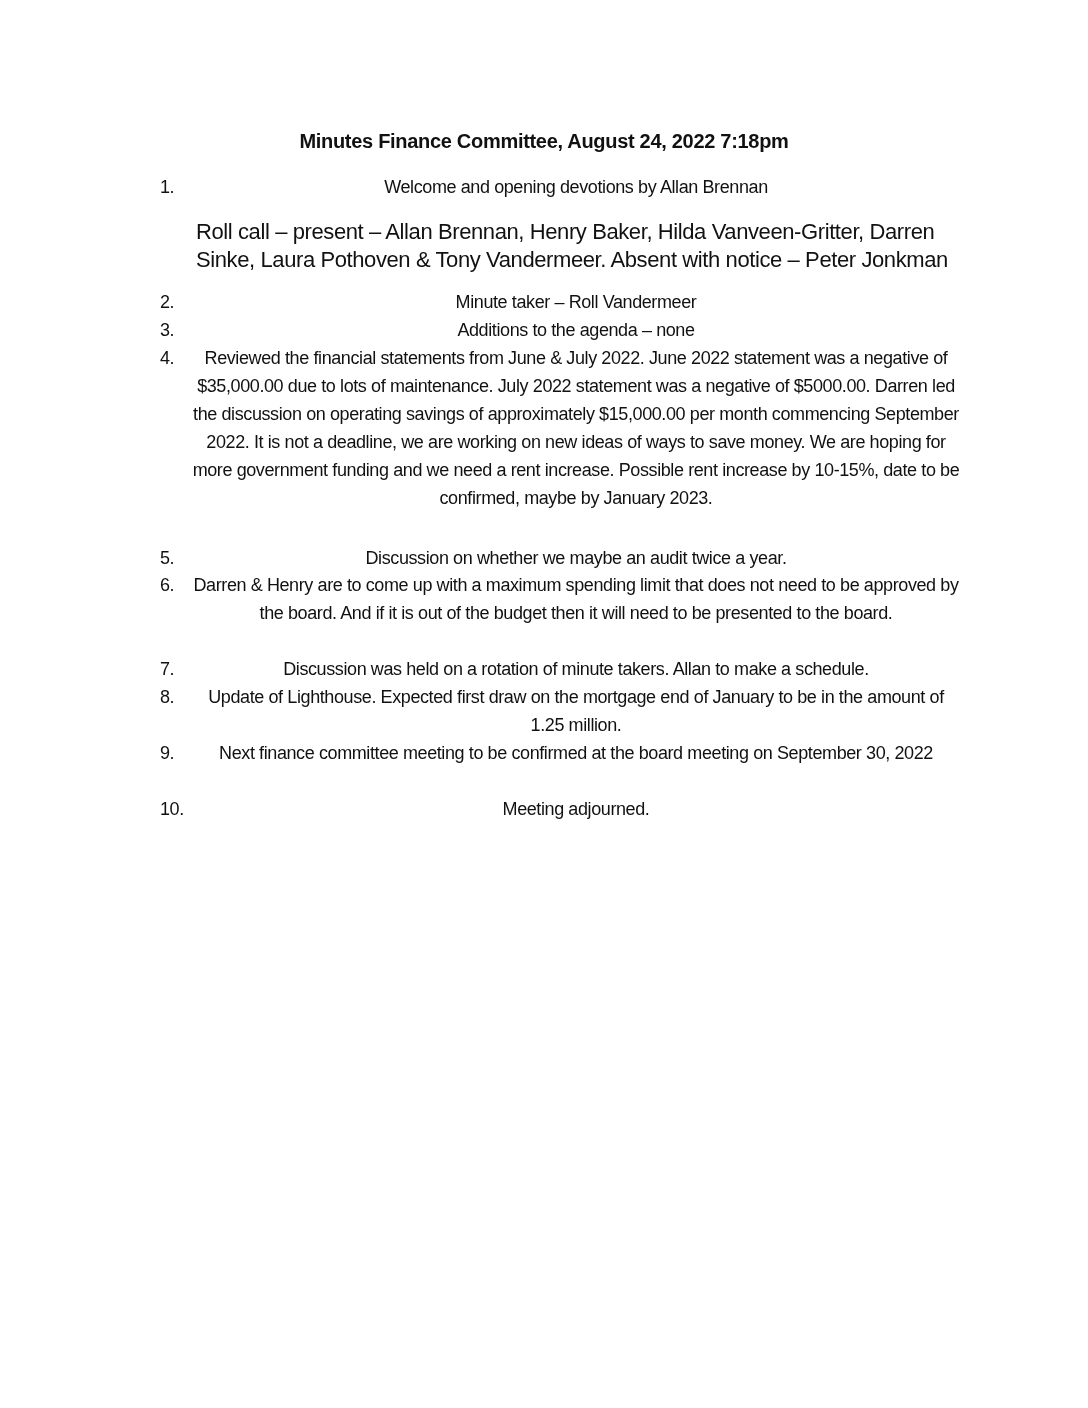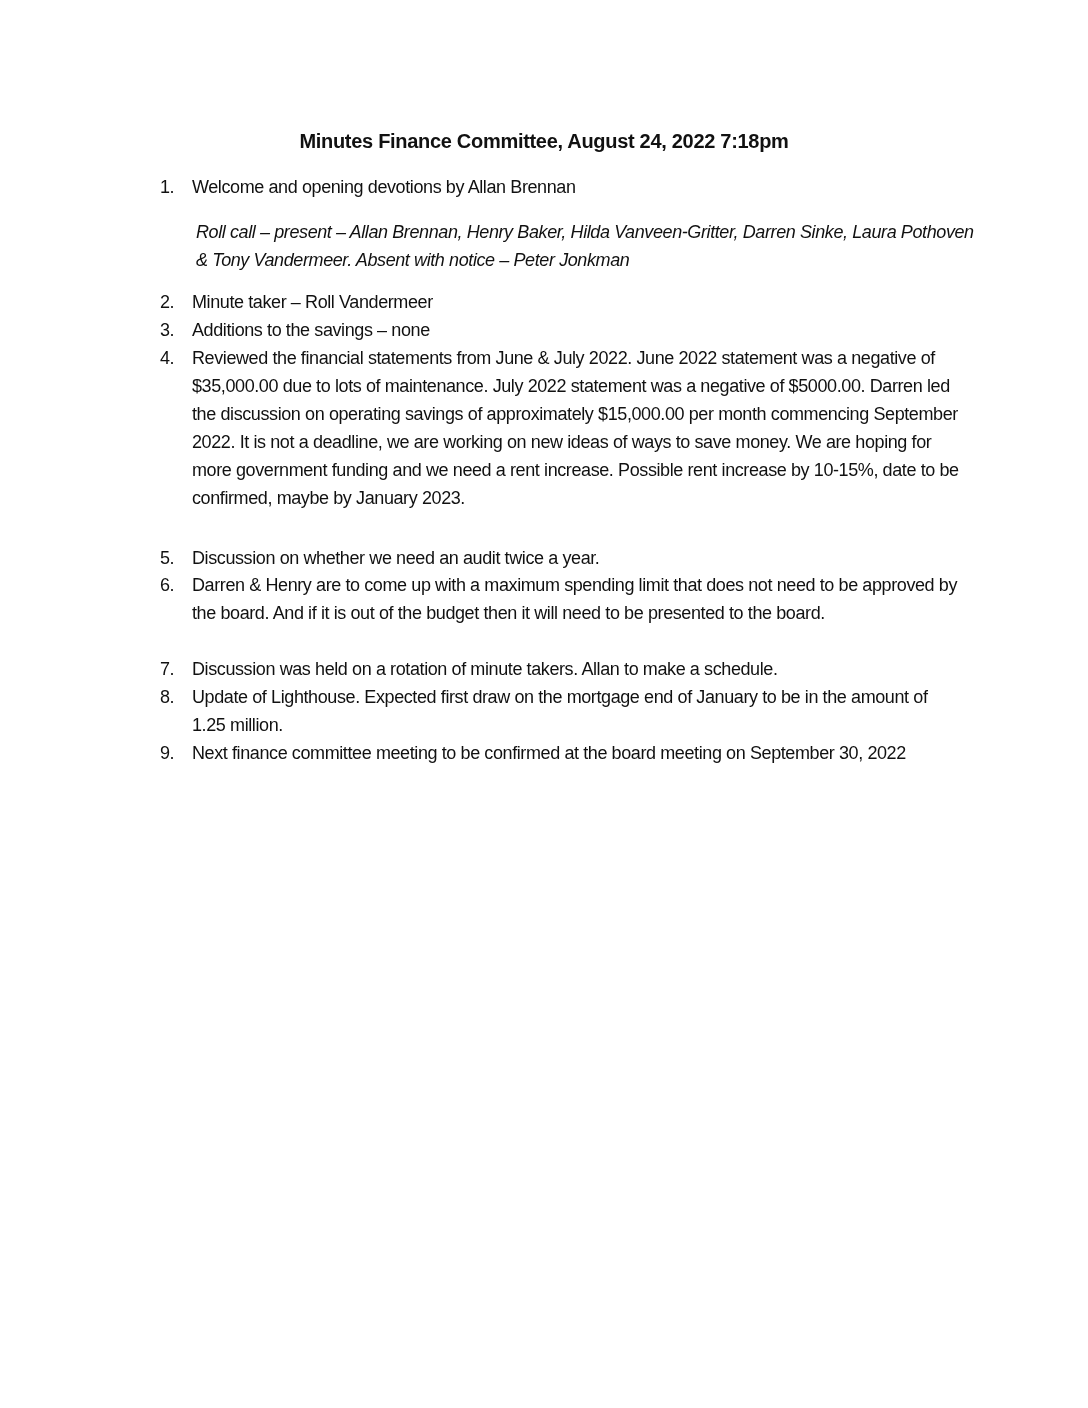--- a/index.html
+++ b/index.html
@@ -3,61 +3,65 @@
   <meta charset="utf-8">
   <style>
     html, body { margin: 0; padding: 0; background: #ffffff; }
     body { width: 1088px; height: 1408px; position: relative; overflow: hidden;
       font-family: "Liberation Sans", sans-serif; color: #111; }
     .page { position: absolute; left: 0; top: 0; width: 1088px; height: 1260px; background: #fff; }
     .title { position: absolute; left: 0; width: 1088px; top: 130px; text-align: center;
       font-weight: bold; font-size: 20px; letter-spacing: -0.3px; }
     .item { position: absolute; left: 160px; width: 800px; font-size: 18px; line-height: 28px; letter-spacing: -0.4px; }
     .num { position: absolute; left: 0; top: 0; width: 32px; }
-    .txt { display: block; margin-left: 32px; }
-    .sub { position: absolute; left: 196px; width: 780px; font-size: 18px; line-height: 28px; letter-spacing: -0.4px; font-style: italic; }
+    .txt { display: block; margin-left: 32px; text-align: center; }
+    .sub { position: absolute; left: 196px; width: 780px; font-size: 22px; line-height: 28px; letter-spacing: -0.4px; }
   </style>
 </head>
 <body>
 
 <div class="page">
   <div class="title">Minutes Finance Committee, August 24, 2022 7:18pm</div>
 
   <div class="item" style="top:173px">
     <span class="num">1.</span>
     <span class="txt">Welcome and opening devotions by Allan Brennan</span>
   </div>
 
   <div class="sub" style="top:218px">Roll call – present – Allan Brennan, Henry Baker, Hilda Vanveen-Gritter, Darren Sinke, Laura Pothoven &amp; Tony Vandermeer.  Absent with notice – Peter Jonkman</div>
 
   <div class="item" style="top:288px">
     <span class="num">2.</span>
     <span class="txt">Minute taker – Roll Vandermeer</span>
   </div>
   <div class="item" style="top:316px">
     <span class="num">3.</span>
-    <span class="txt">Additions to the savings – none</span>
+    <span class="txt">Additions to the agenda – none</span>
   </div>
   <div class="item" style="top:344px">
     <span class="num">4.</span>
     <span class="txt">Reviewed the financial statements from June &amp; July 2022.  June 2022 statement was a negative of $35,000.00 due to lots of maintenance.  July 2022 statement was a negative of $5000.00.  Darren led the discussion on operating savings of approximately $15,000.00 per month commencing September 2022. It is not a deadline, we are working on new ideas of ways to save money.  We are hoping for more government funding and we need a rent increase.  Possible rent increase by 10-15%, date to be confirmed, maybe by January 2023.</span>
   </div>
   <div class="item" style="top:544px">
     <span class="num">5.</span>
-    <span class="txt">Discussion on whether we need an audit twice a year.</span>
+    <span class="txt">Discussion on whether we maybe an audit twice a year.</span>
   </div>
   <div class="item" style="top:571px">
     <span class="num">6.</span>
     <span class="txt">Darren &amp; Henry are to come up with a maximum spending limit that does not need to be approved by the board.  And if it is out of the budget then it will need to be presented to the board.</span>
   </div>
   <div class="item" style="top:655px">
     <span class="num">7.</span>
     <span class="txt">Discussion was held on a rotation of minute takers.  Allan to make a schedule.</span>
   </div>
   <div class="item" style="top:683px">
     <span class="num">8.</span>
     <span class="txt">Update of Lighthouse.  Expected first draw on the mortgage end of January to be in the amount of 1.25 million.</span>
   </div>
   <div class="item" style="top:739px">
     <span class="num">9.</span>
     <span class="txt">Next finance committee meeting to be confirmed at the board meeting on September 30, 2022</span>
   </div>
+  <div class="item" style="top:795px">
+    <span class="num">10.</span>
+    <span class="txt">Meeting adjourned.</span>
+  </div>
 </div>
 
 </body></html>

